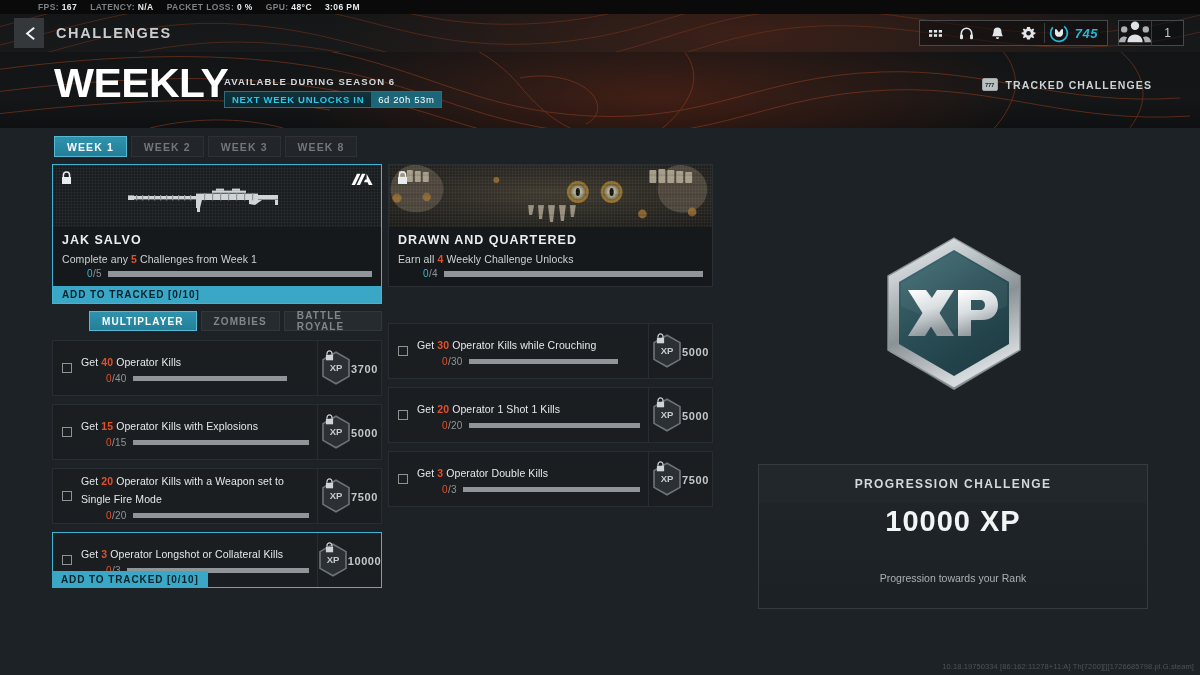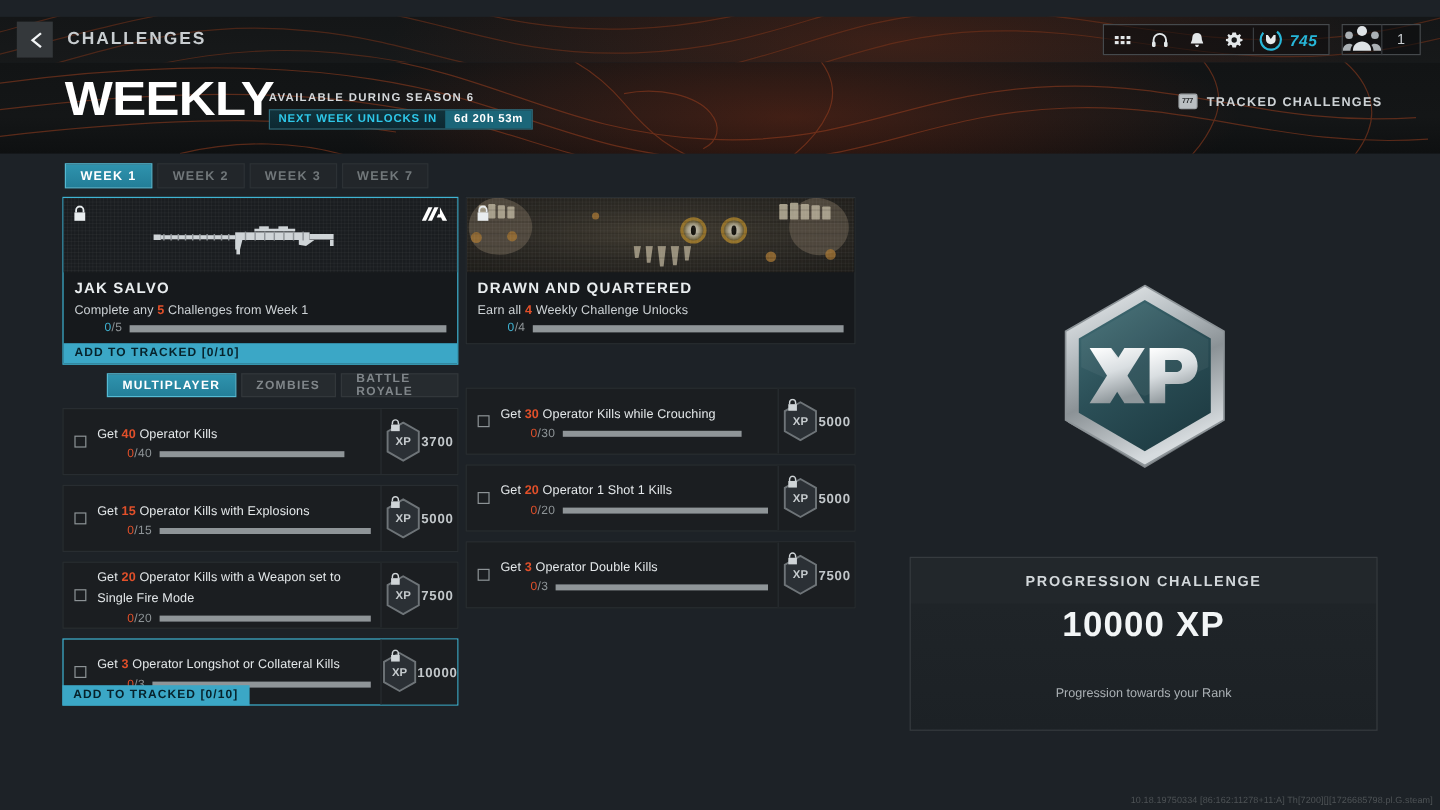--- a/index.html
+++ b/index.html
@@ -90,21 +90,21 @@
     border:1px solid #2f6d7d;
     background:linear-gradient(180deg,#11333c,#0d2831);
   }
   .timer-label {
     display:flex; align-items:center; padding:0 7px;
     font-size:9.5px; letter-spacing:.7px; color:#2ec7e8; font-weight:bold; white-space:nowrap;
   }
   .timer-val {
     display:flex; align-items:center; padding:0 7px;
     background:#1b6679;
-    font-size:9.5px; letter-spacing:.6px; color:#fff; font-weight:bold; white-space:nowrap;
+    font-size:9.5px; letter-spacing:.6px; color:#fff; font-weight:normal; white-space:nowrap;
   }
   .tracked-btn {
     position:absolute; right:48px; top:26px;
     display:flex; align-items:center; gap:8px; cursor:pointer;
   }
   .keycap {
     width:16px; height:13px; border:1px solid #9fa4a7; border-radius:2px;
     background:#babfc2; display:flex; align-items:center; justify-content:center;
   }
   .keycap span { font-size:6px; color:#2a2d2f; letter-spacing:-.3px; font-weight:bold; }
@@ -234,20 +234,27 @@
     position:absolute; right:6px; bottom:4px;
     font-size:7.5px; color:#4e5356; letter-spacing:.1px;
     font-family:"Liberation Sans", sans-serif;
   }
 </style>
 </head>
 <body>
 
 <div id="app">
 
+  <div class="statusbar">
+    <span><span>FPS:</span> <span class="v">167</span></span>
+    <span><span>LATENCY:</span> <span class="v">N/A</span></span>
+    <span><span>PACKET LOSS:</span> <span class="v">0 %</span></span>
+    <span><span>GPU:</span> <span class="v">48°C</span></span>
+    <span class="v">3:06 PM</span>
+  </div>
 
   <div class="header">
     <svg class="topo" viewBox="0 0 1200 118" preserveAspectRatio="none">
       <g fill="none" stroke="#8a3a1c" stroke-width="1" opacity=".55">
         <path d="M-20,96 C90,70 150,40 260,52 C360,62 400,96 520,92 C640,88 690,40 800,36 C900,32 980,66 1100,58 C1160,54 1200,40 1230,34"></path>
         <path d="M-20,112 C100,90 170,60 280,70 C390,80 430,110 545,106 C660,102 710,56 820,52 C920,48 1000,80 1110,72 C1170,68 1205,56 1235,50"></path>
         <path d="M-20,76 C80,52 160,22 270,30 C370,38 415,74 530,70 C650,66 700,20 810,16 C910,12 990,44 1105,38 C1165,34 1205,22 1235,16"></path>
         <path d="M-20,58 C70,34 155,6 265,12 C365,18 410,54 525,50 C645,46 695,2 805,0"></path>
         <path d="M330,118 C360,96 420,84 470,92 C520,100 548,118 560,118"></path>
         <path d="M620,118 C660,100 700,84 760,88"></path>
@@ -354,21 +361,21 @@
       </div>
     </div>
   </div>
 
   <div class="content">
 
     <div class="weektabs">
       <div class="wtab active">WEEK 1</div>
       <div class="wtab">WEEK 2</div>
       <div class="wtab">WEEK 3</div>
-      <div class="wtab">WEEK 7</div>
+      <div class="wtab">WEEK 8</div>
     </div>
 
     <div class="leftcol">
 
       <div class="rcard sel">
         <div class="rcard-img">
           <div class="img-grid"></div>
           <span class="lock">
             <svg viewBox="0 0 11 14">
               <path d="M2.4,6 V4.2 A3.1,3.1 0 0 1 8.6,4.2 V6" fill="none" stroke="#e8ecee" stroke-width="1.5"></path>

